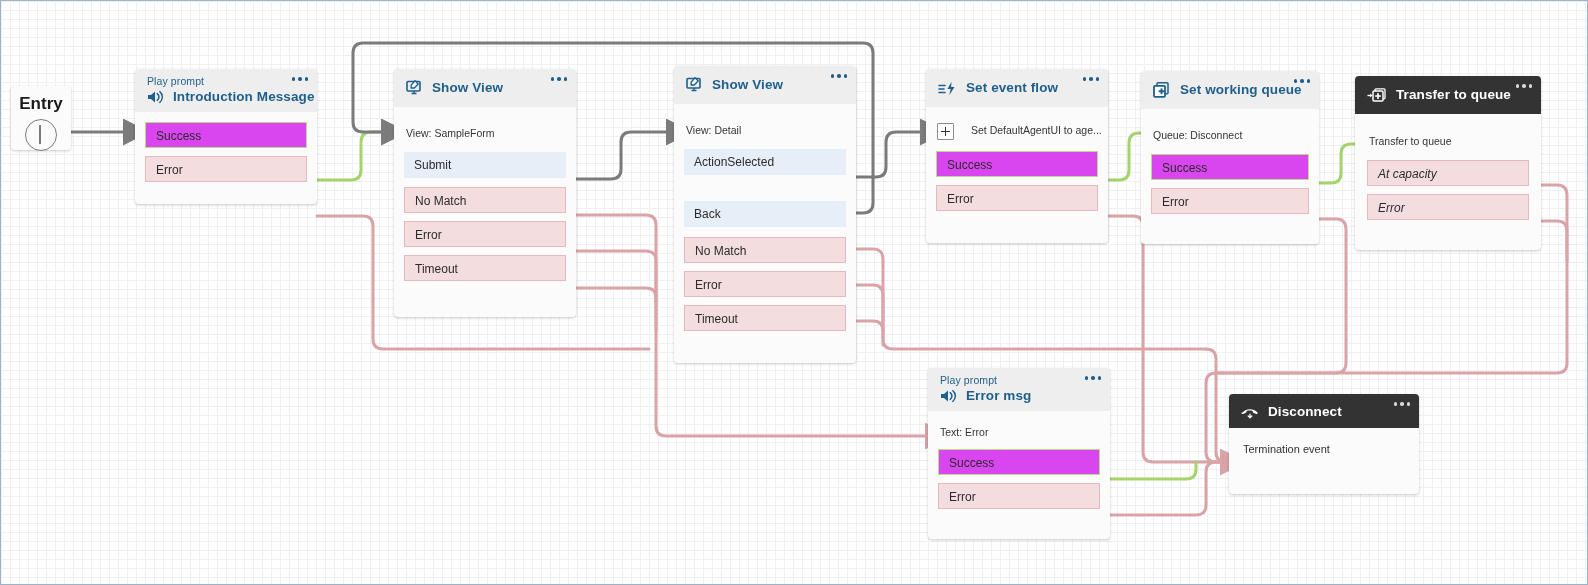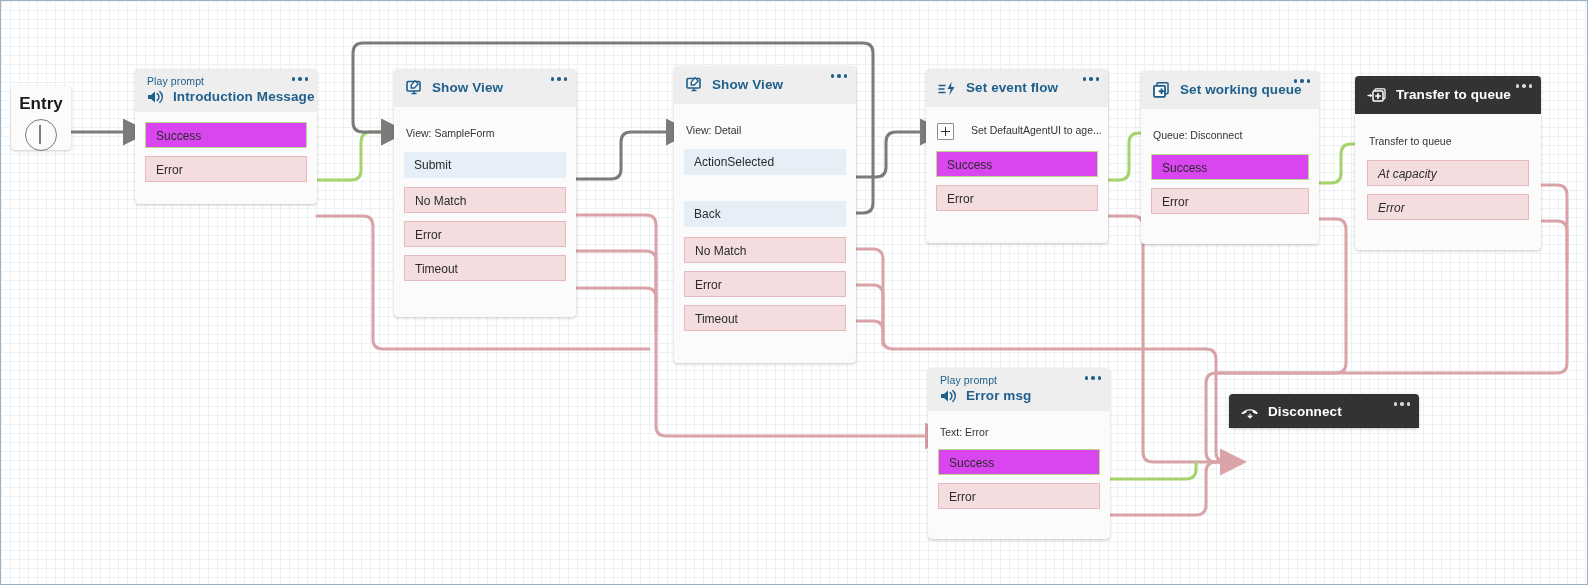--- a/index.html
+++ b/index.html
@@ -410,15 +410,19 @@
       <div class="titlerow">
         <span class="icn">
           <svg width="18" height="14" viewBox="0 0 18 14">
               <path d="M1.6 7.4c3.8-4.2 11-4.2 14.8 0 .7.8-.2 1.8-1.1 1.5l-2.6-.8c-.6-.2-1-.7-1-1.3V6c-2-.6-4.2-.6-6.2 0v.8c0 .6-.4 1.1-1 1.3l-2.6.8c-.9.3-1.8-.7-1.3-1.5z" fill="#ffffff"></path>
               <path d="M9 9.2v3.4M7.2 11l1.8 1.8L10.8 11" stroke="#ffffff" stroke-width="1.3" fill="none" stroke-linecap="round" stroke-linejoin="round"></path>
             </svg>
         </span>
         <span class="ttl">Disconnect</span>
       </div>
     </div>
+    <div class="body" style="padding:0;">
+      <div class="termline">Termination event</div>
+      <div style="height:22px;"></div>
+    </div>
   </div>
 
 </div>
 
 </body></html>

